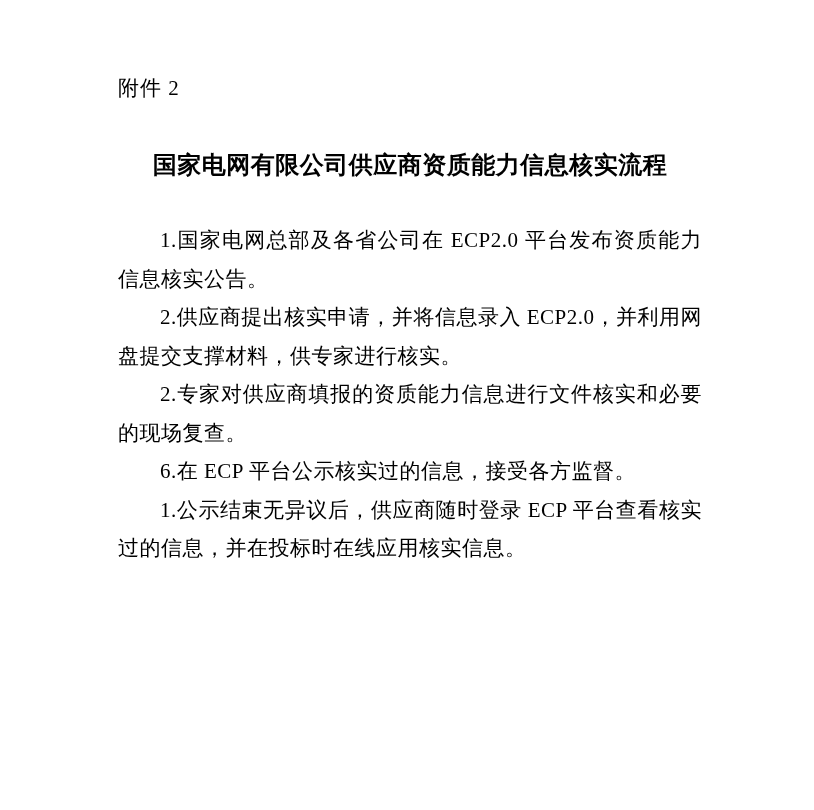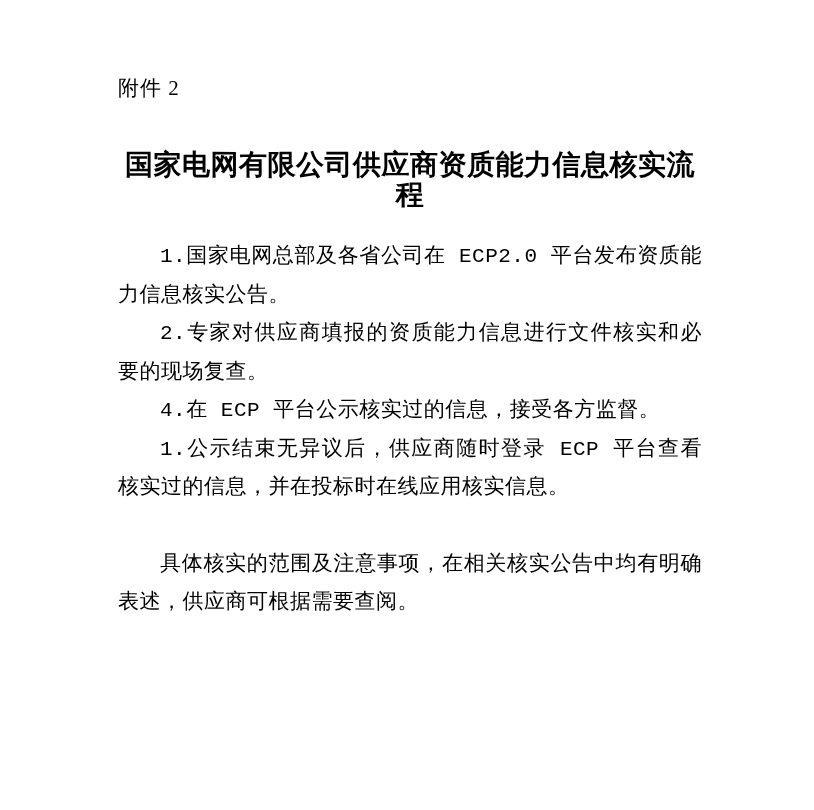--- a/index.html
+++ b/index.html
@@ -23,29 +23,28 @@
   }
   .attachment-label {
     font-size: 21px;
     line-height: 24px;
     margin: 0;
     letter-spacing: 1px;
   }
   .doc-title {
     font-family: "Liberation Sans", "DejaVu Sans", sans-serif;
     font-weight: bold;
-    font-size: 28px;
+    font-size: 24px;
     line-height: 30px;
     text-align: center;
     margin: 50px 0 0 0;
     letter-spacing: 0.5px;
   }
   .doc-body {
-    margin-top: 28px;
-    font-family: Liberation Mono, monospace;
+    margin-top: 41px;
   }
   .doc-body p {
     font-size: 21px;
     line-height: 38.5px;
     margin: 0;
     text-indent: 42px;
     text-align: justify;
     letter-spacing: 0.5px;
   }
   .closing-paragraph {
@@ -56,19 +55,19 @@
 <body>
 
 <div class="page">
 
   <p class="attachment-label">附件 2</p>
 
   <h1 class="doc-title">国家电网有限公司供应商资质能力信息核实流程</h1>
 
   <div class="doc-body">
     <p>1.国家电网总部及各省公司在 ECP2.0 平台发布资质能力信息核实公告。</p>
+    <p>2.供应商提出核实申请，并将信息录入 ECP2.0，并利用网盘提交支撑材料，供专家进行核实。</p>
     <p>2.专家对供应商填报的资质能力信息进行文件核实和必要的现场复查。</p>
-    <p>4.在 ECP 平台公示核实过的信息，接受各方监督。</p>
+    <p>6.在 ECP 平台公示核实过的信息，接受各方监督。</p>
     <p>1.公示结束无异议后，供应商随时登录 ECP 平台查看核实过的信息，并在投标时在线应用核实信息。</p>
-    <p class="closing-paragraph">具体核实的范围及注意事项，在相关核实公告中均有明确表述，供应商可根据需要查阅。</p>
   </div>
 
 </div>
 
 </body></html>

